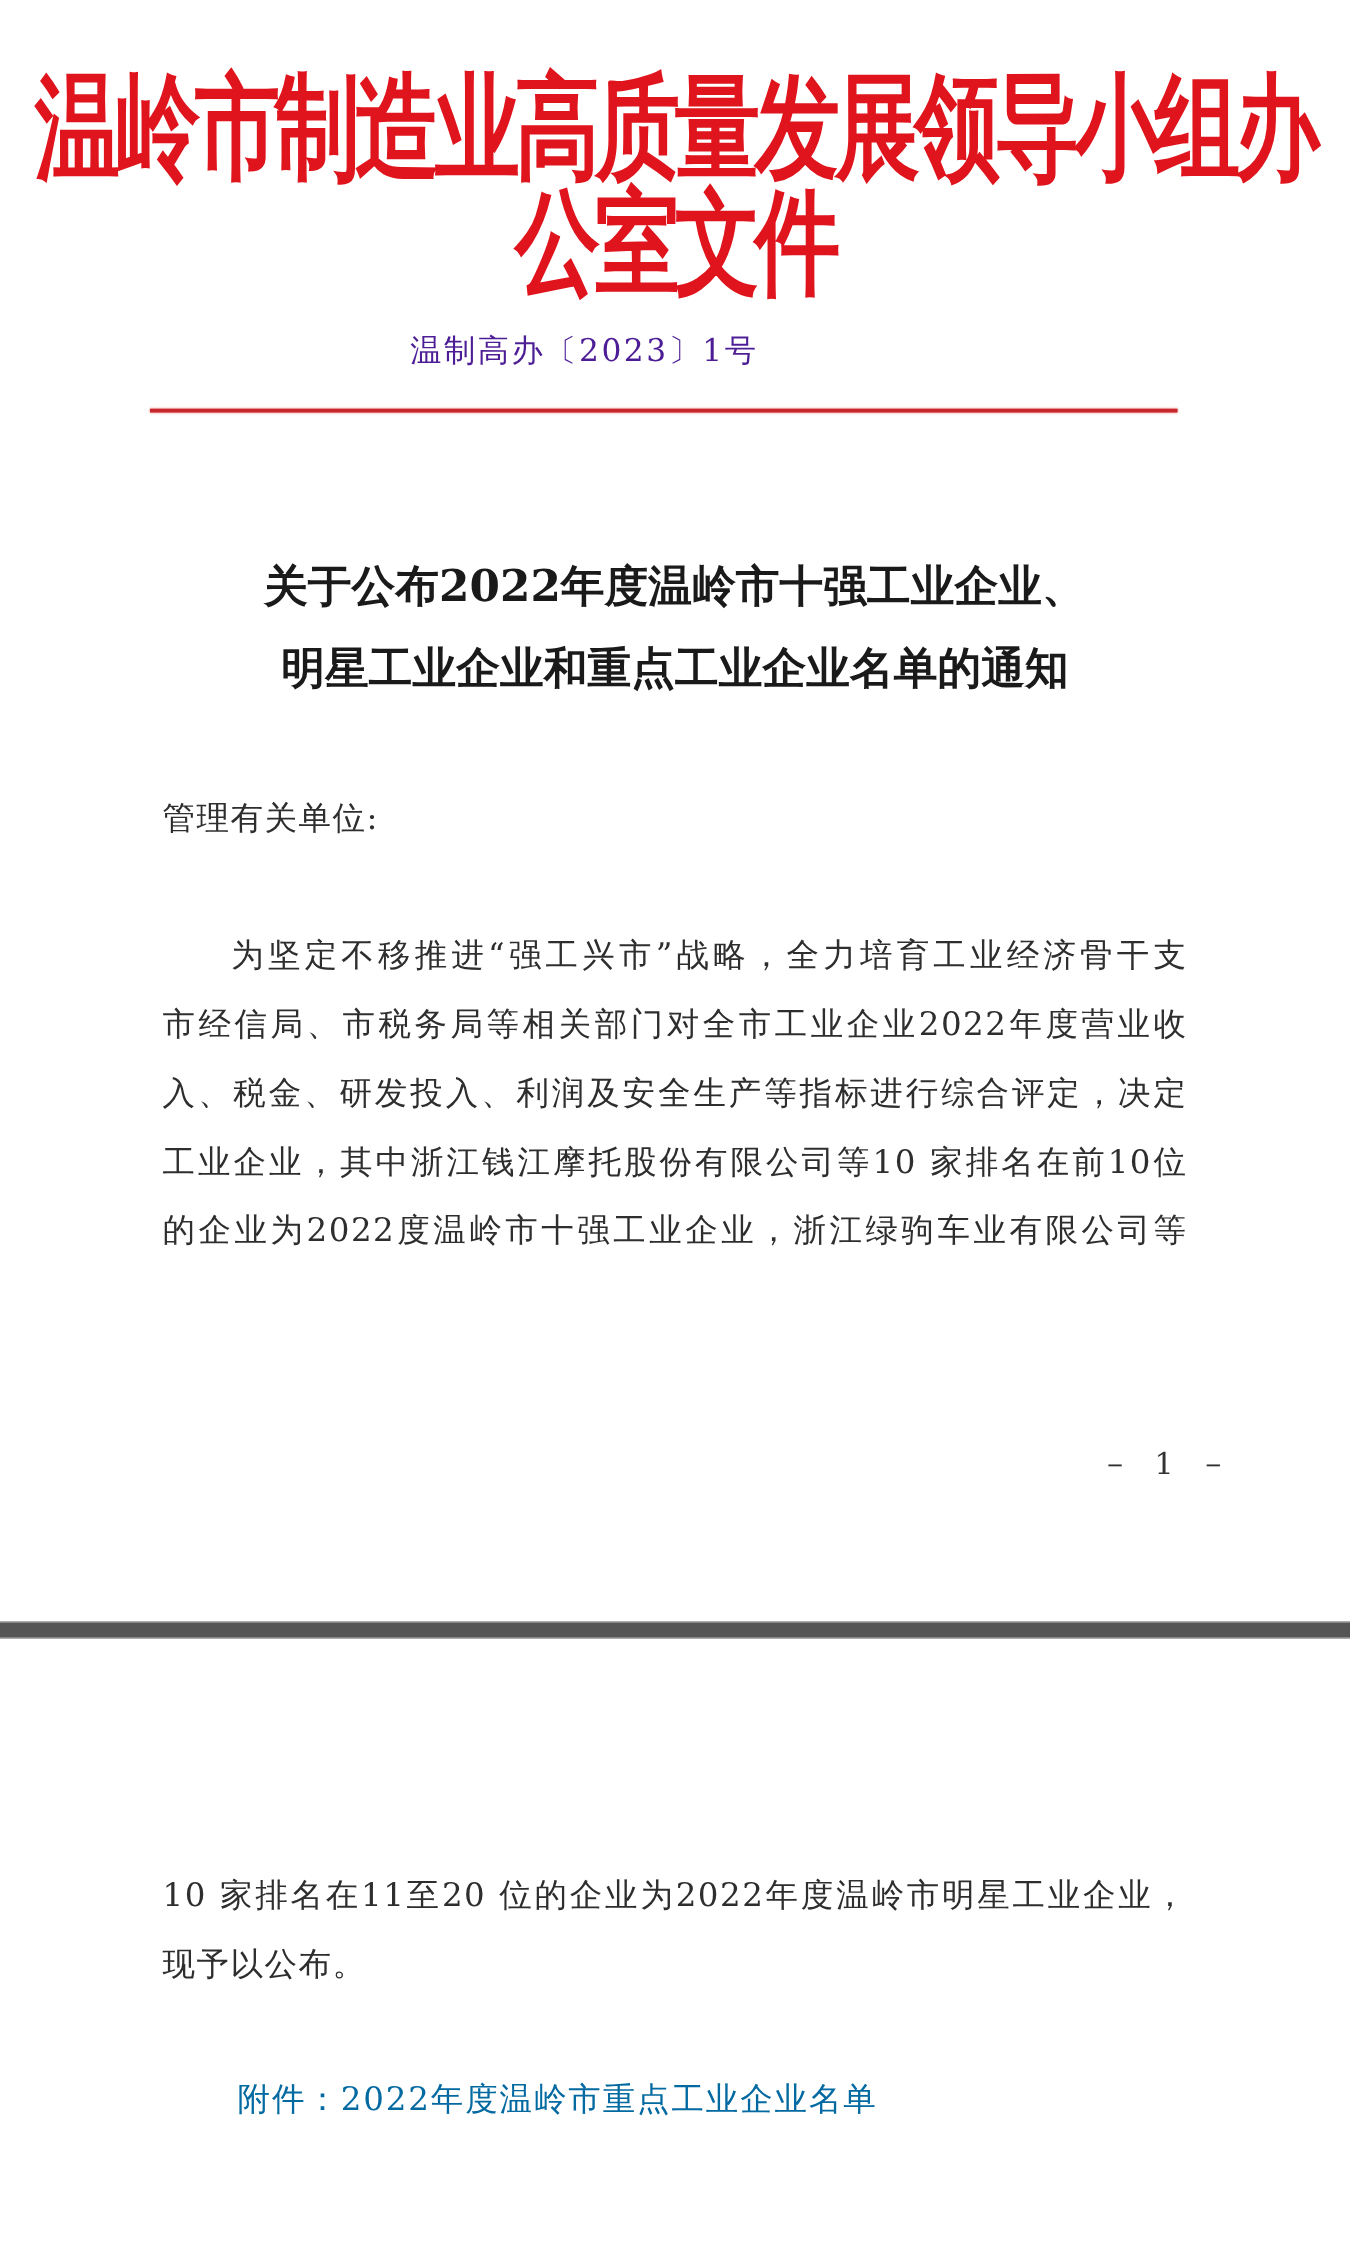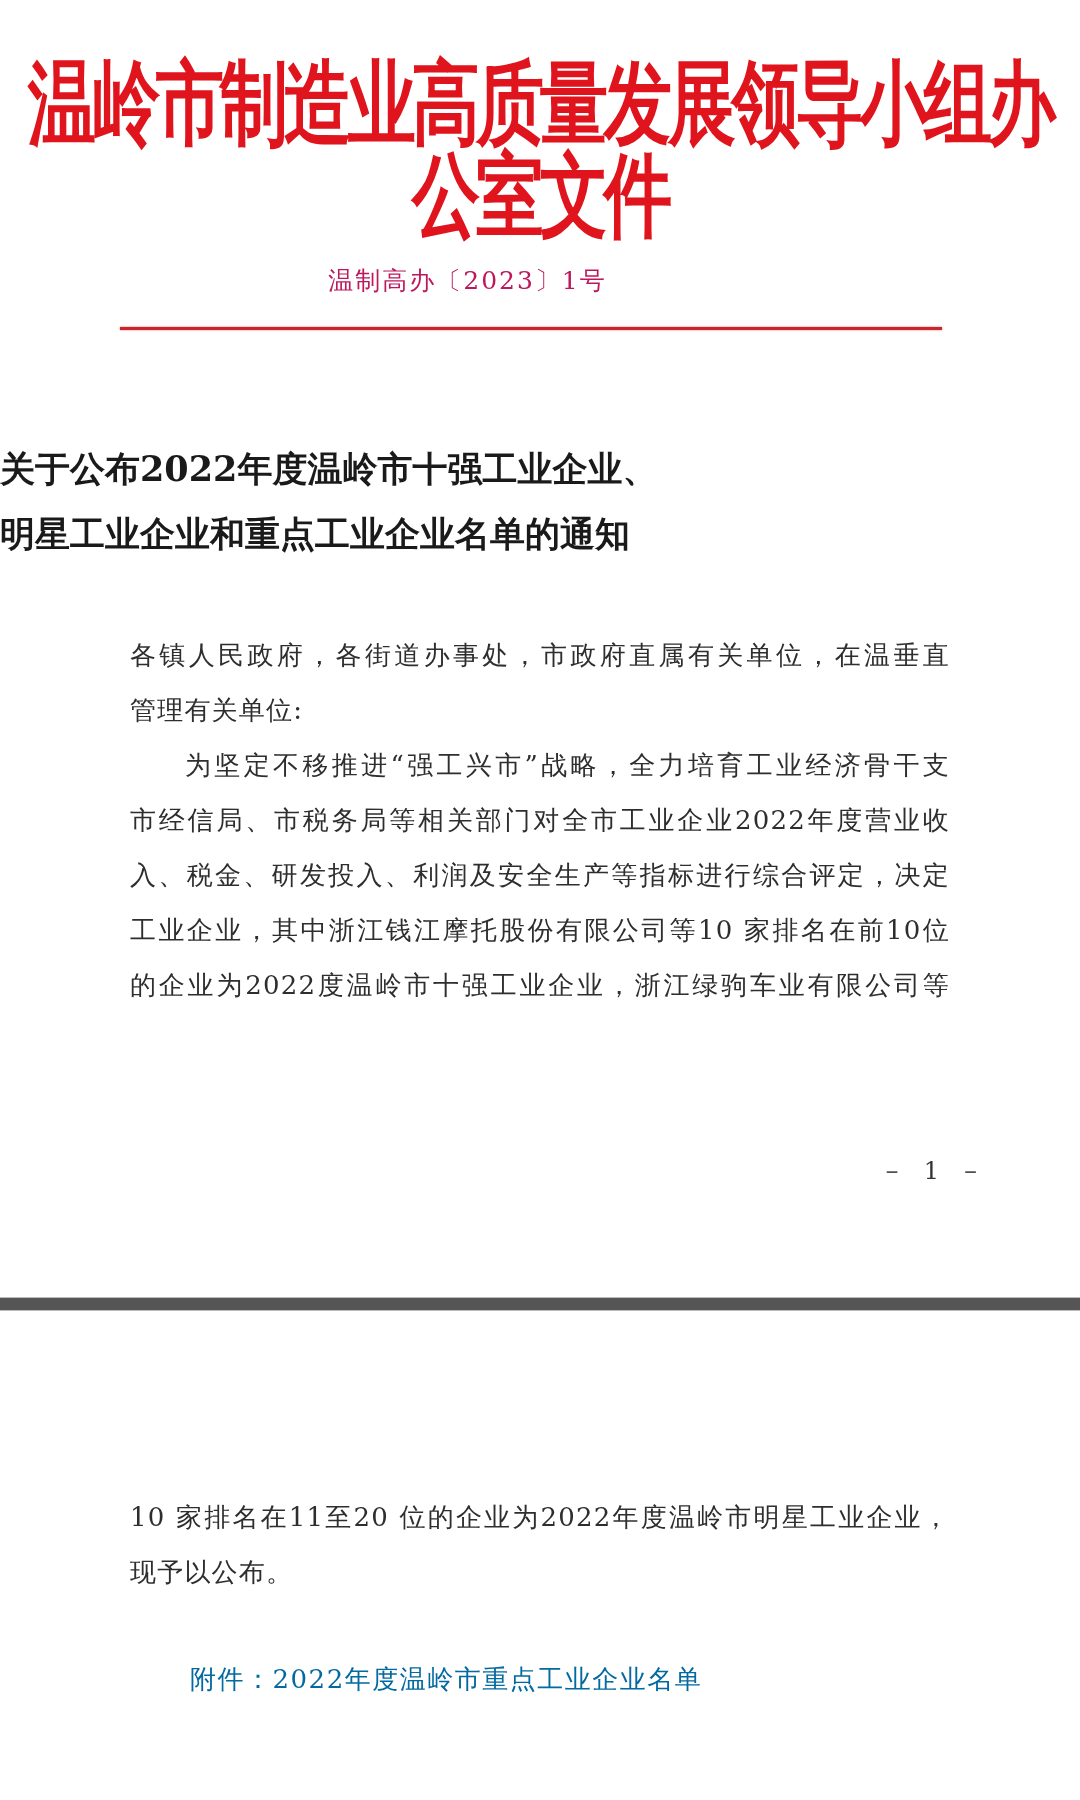--- a/index.html
+++ b/index.html
@@ -3,42 +3,41 @@
 <meta charset="utf-8">
 <style>
   html, body { margin:0; padding:0; background:#ffffff; }
   body { width:1080px; height:1800px; position:relative; overflow:hidden;
          font-family:"DejaVu Serif","Liberation Serif",serif; color:#2b2b2b; }
   .abs { position:absolute; }
   .masthead { left:0; width:1080px; top:58px; text-align:center;
     color:#e0141c; font-family:"DejaVu Sans","Liberation Sans",sans-serif;
     font-weight:bold; font-size:68px; letter-spacing:-4px; line-height:1;
     transform:scaleY(1.35); transform-origin:top center; }
-  .docno { left:0; width:935px; top:264px; text-align:center; font-size:25px; letter-spacing:2px; color:#be185d; }
+  .docno { left:0; width:935px; top:264px; text-align:center; font-size:25px; letter-spacing:2px; color:#4c1d95; }
   .redline { left:120px; width:822px; top:327px; height:3px; background:#c8262b; box-shadow:0 0 2px #e06060; }
-  .title { left:0; width:1080px; font-weight:bold; font-size:35px; color:#1a1a1a; letter-spacing:0px; }
+  .title { left:0; width:1080px; text-align:center; font-weight:bold; font-size:35px; color:#1a1a1a; letter-spacing:0px; }
   .para { left:130px; width:820px; font-size:26px; line-height:55px; color:#2e2e2e; letter-spacing:1.2px; }
   .line { display:block; white-space:nowrap; text-align:justify; text-align-last:justify; }
   .line.nojust { text-align-last:left; }
   .pagenum { left:880px; top:1155px; font-size:24px; color:#333; letter-spacing:6px; }
   .divider { left:0; width:1080px; top:1297px; height:12px; background:#555; border-top:1px solid #bbb; border-bottom:1px solid #bbb; }
   .attach { left:190px; top:1662px; font-size:26px; color:#0369a1; letter-spacing:1.5px; }
 </style>
 </head>
 <body>
 
 <div class="abs masthead">温岭市制造业高质量发展领导小组办公室文件</div>
 <div class="abs docno">温制高办〔2023〕1号</div>
 <div class="abs redline"></div>
 
 <div class="abs title" style="top:446px;">关于公布2022年度温岭市十强工业企业、</div>
 <div class="abs title" style="top:511px;font-family:Liberation Mono, monospace;">明星工业企业和重点工业企业名单的通知</div>
 
 <div class="abs para" style="top:628px;">
-  <span class="line">各镇人民政府，各街道办事处，市政府直属有关单位，在温垂直</span>
   <span class="line nojust">管理有关单位:</span>
 </div>
 
 <div class="abs para" style="top:738px;">
   <span class="line" style="padding-left:55px;">为坚定不移推进“强工兴市”战略，全力培育工业经济骨干支</span>
   <span class="line">市经信局、市税务局等相关部门对全市工业企业2022年度营业收</span>
   <span class="line">入、税金、研发投入、利润及安全生产等指标进行综合评定，决定</span>
   <span class="line">工业企业，其中浙江钱江摩托股份有限公司等10 家排名在前10位</span>
   <span class="line">的企业为2022度温岭市十强工业企业，浙江绿驹车业有限公司等</span>
 </div>

